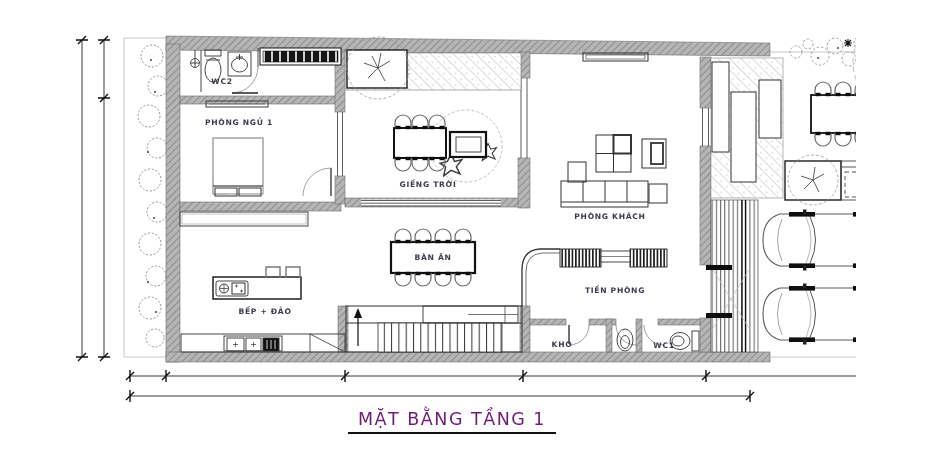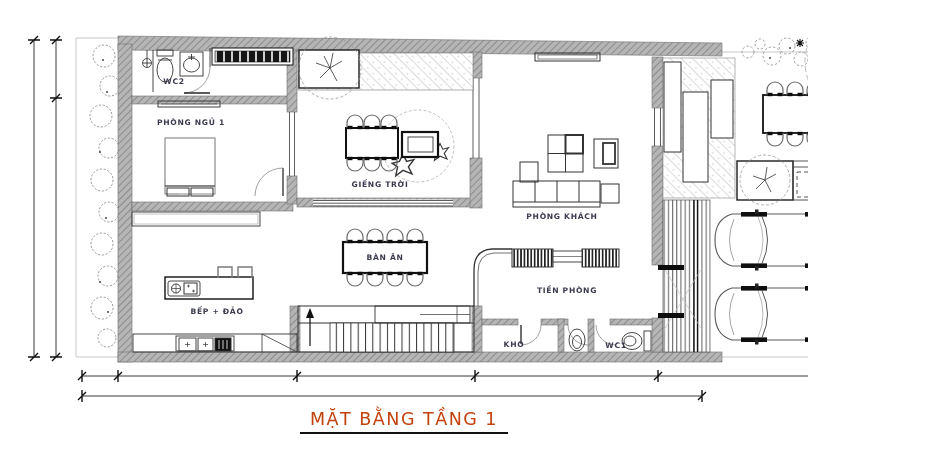--- a/index.html
+++ b/index.html
@@ -1,22 +1,22 @@
 <!DOCTYPE html>
 <html><head>
 <meta charset="utf-8">
 <style>
   html,body{margin:0;padding:0;background:#ffffff;}
   .stage{position:relative;width:808px;height:455px;background:#fff;overflow:hidden;
-         font-family:"DejaVu Sans","Liberation Sans",sans-serif;}
+         font-family:"DejaVu Sans","Liberation Sans",sans-serif;margin-left:48px;}
   .stage svg{position:absolute;left:0;top:0;}
   svg text.room-label{font-family:"DejaVu Sans","Liberation Sans",sans-serif;
          font-size:7.6px;font-weight:700;letter-spacing:.7px;fill:#3b3b4f;text-anchor:middle;}
   .plan-title-wrap{position:absolute;left:0;right:0;top:409px;text-align:center;}
-  .plan-title{display:inline-block;font-size:17.5px;letter-spacing:1.5px;color:#c2410c;
+  .plan-title{display:inline-block;font-size:17.5px;letter-spacing:1.5px;color:#701a75;
          padding:0 10px 3px 10px;border-bottom:2px solid #111;font-weight:400;}
 </style>
 </head>
 <body>
 
 <div class="stage">
 
 <svg width="951" height="455" viewBox="0 0 951 455">
 <defs>
   <pattern id="wallHatch" width="5" height="5" patternUnits="userSpaceOnUse" patternTransform="rotate(45)">

